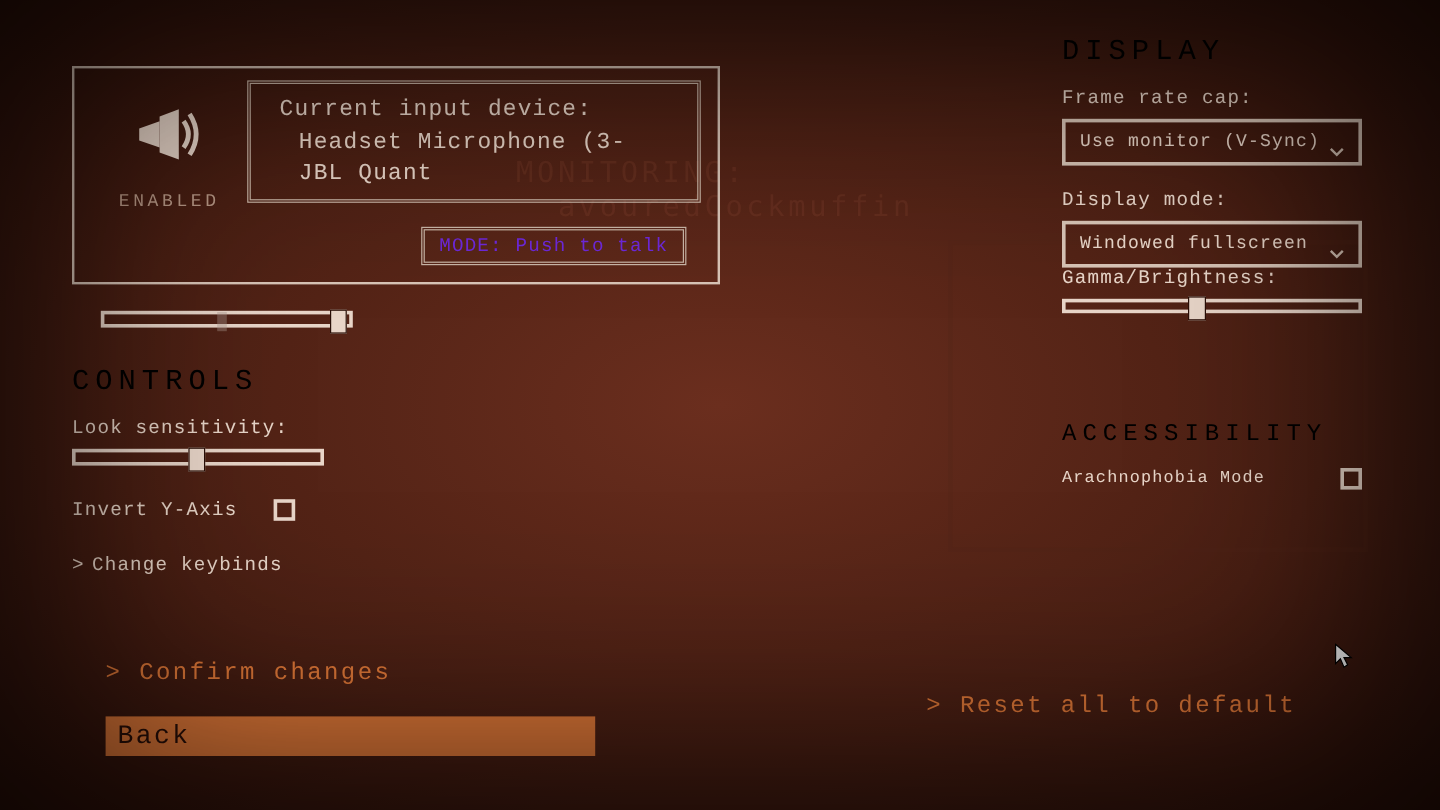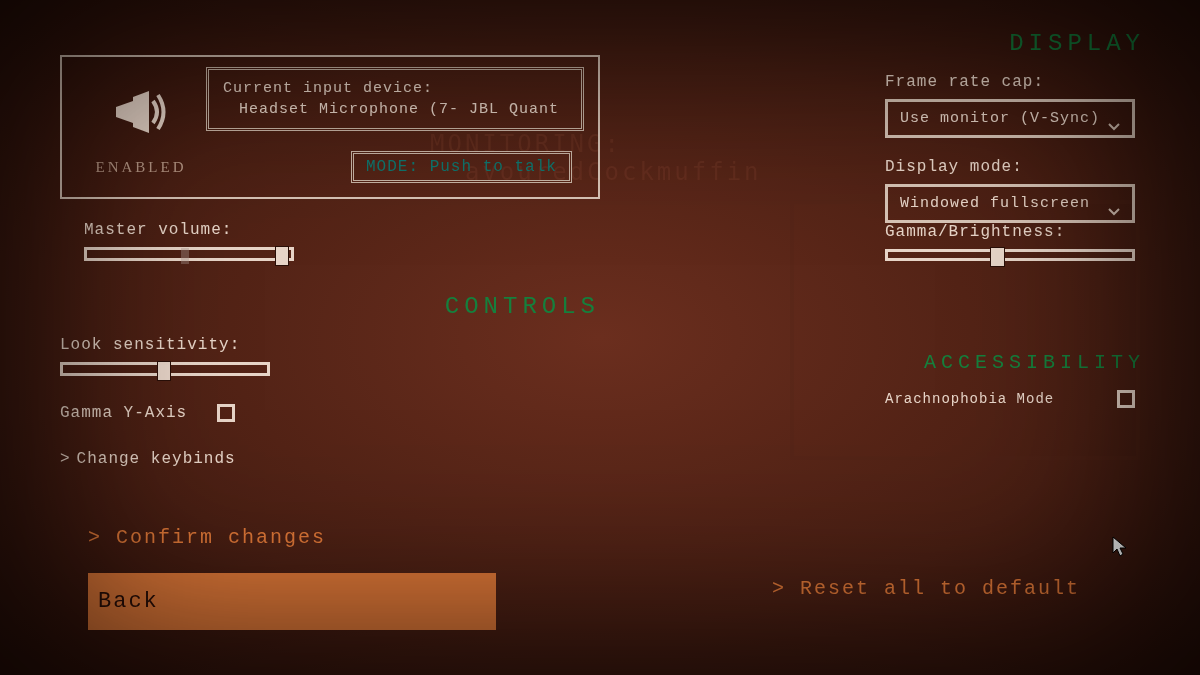--- a/index.html
+++ b/index.html
@@ -39,52 +39,52 @@
   .left { position: absolute; left: 60px; top: 55px; width: 540px; z-index: 5;}
   .right { position: absolute; right: 55px; top: 30px; width: 260px; z-index: 5;}
 
   
   .voice-box {
     border: 2px solid #d8c4b6;
     padding: 10px 14px 14px 14px;
     display: flex;
     align-items: flex-start;
   }
-  .voice-left { width: 130px; text-align: center; font-family: Liberation Serif, serif; }
+  .voice-left { width: 130px; text-align: center; }
   .megaphone {
     margin-top: 20px;
     display: inline-block;
     width: 60px; height: 50px;
     position: relative;
   }
   .megaphone svg { width: 60px; height: 50px; }
   .enabled-label {
     margin-top: 18px;
     font-size: 15px;
     letter-spacing: 3px;
     color: #b89886;
   }
   .voice-right { flex: 1; }
   .device-box {
     border: 3px double #c9b5a6;
-    padding: 8px 14px;
-    font-size: 15px;
+    padding: 8px 24px;
+    font-size: 19px;
     letter-spacing: 1px;
     line-height: 1.4;
   }
   .device-box .indent { padding-left: 16px; }
   .mode-box {
     border: 3px double #c9b5a6;
     padding: 4px 12px;
     font-size: 16px;
     letter-spacing: 1px;
     margin-top: 20px;
     margin-left: 145px;
     display: inline-block;
-    color: #0f766e;
+    color: #6d28d9;
   }
 
   .label {
     font-size: 16px;
     letter-spacing: 1px;
     margin-bottom: 8px;
     color: #e8d5c8;
   }
 
   
@@ -104,22 +104,21 @@
     position: absolute;
     top: -2px;
     width: 8px; height: 16px;
     background: rgba(170,150,140,0.4);
   }
 
   .section-h {
     font-size: 24px;
     letter-spacing: 5px;
     margin-bottom: 16px;
-    color: #15803d;
-    text-align: right;
+    color: #000000;
   }
 
   .checkbox-row {
     display: flex;
     align-items: center;
     gap: 30px;
     font-size: 16px;
     letter-spacing: 1px;
   }
   .checkbox {
@@ -174,21 +173,21 @@
     color: #e07838;
     font-size: 20px;
     letter-spacing: 2px;
     margin-bottom: 24px;
   }
   .back {
     background: #e07838;
     color: #2a0f08;
     font-size: 22px;
     letter-spacing: 2px;
-    padding: 16px 10px;
+    padding: 4px 10px;
     width: 408px;
   }
   .reset {
     position: absolute;
     bottom: 75px;
     right: 120px;
     color: #e07838;
     font-size: 20px;
     letter-spacing: 2px;
     z-index: 5;
@@ -219,46 +218,45 @@
           <polygon points="22,10 38,4 38,46 22,40" fill="#e8d5c8"></polygon>
           <path d="M42 14 Q50 25 42 36" stroke="#e8d5c8" stroke-width="4" fill="none"></path>
           <path d="M47 8 Q58 25 47 42" stroke="#e8d5c8" stroke-width="4" fill="none"></path>
         </svg>
       </span>
       <div class="enabled-label">ENABLED</div>
     </div>
     <div class="voice-right">
       <div class="device-box">
         <div>Current input device:</div>
-        <div class="indent">Headset Microphone (7- JBL Quant</div>
+        <div class="indent">Headset Microphone (3- JBL Quant</div>
       </div>
       <div class="mode-box">
         <span>MODE:</span>
         <span>Push to talk</span>
       </div>
     </div>
   </div>
 
   <div style="margin-top:22px; margin-left:24px;">
-    <div class="label">Master volume:</div>
     <div class="slider">
       <div class="ghost" style="left:46%"></div>
       <div class="thumb" style="left:92%"></div>
     </div>
   </div>
 
   <div style="margin-top:32px;">
     <div class="section-h">CONTROLS</div>
     <div class="label">Look sensitivity:</div>
     <div class="slider">
       <div class="thumb" style="left:46%"></div>
     </div>
 
     <div class="checkbox-row" style="margin-top:28px;">
-      <span>Gamma Y-Axis</span>
+      <span>Invert Y-Axis</span>
       <div class="checkbox"></div>
     </div>
 
     <div class="keybinds" style="margin-top:28px;">
       <span class="caret">&gt;</span><span>Change keybinds</span>
     </div>
   </div>
 </div>
 
 <div class="right">

